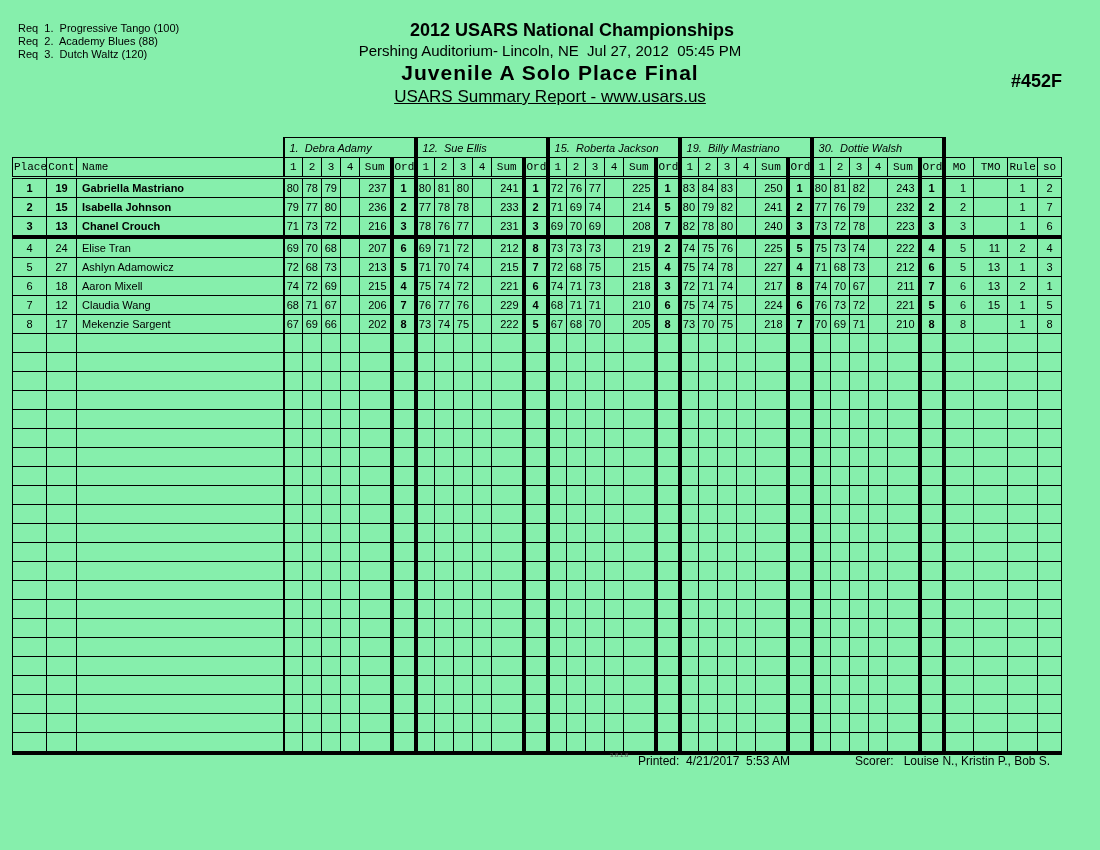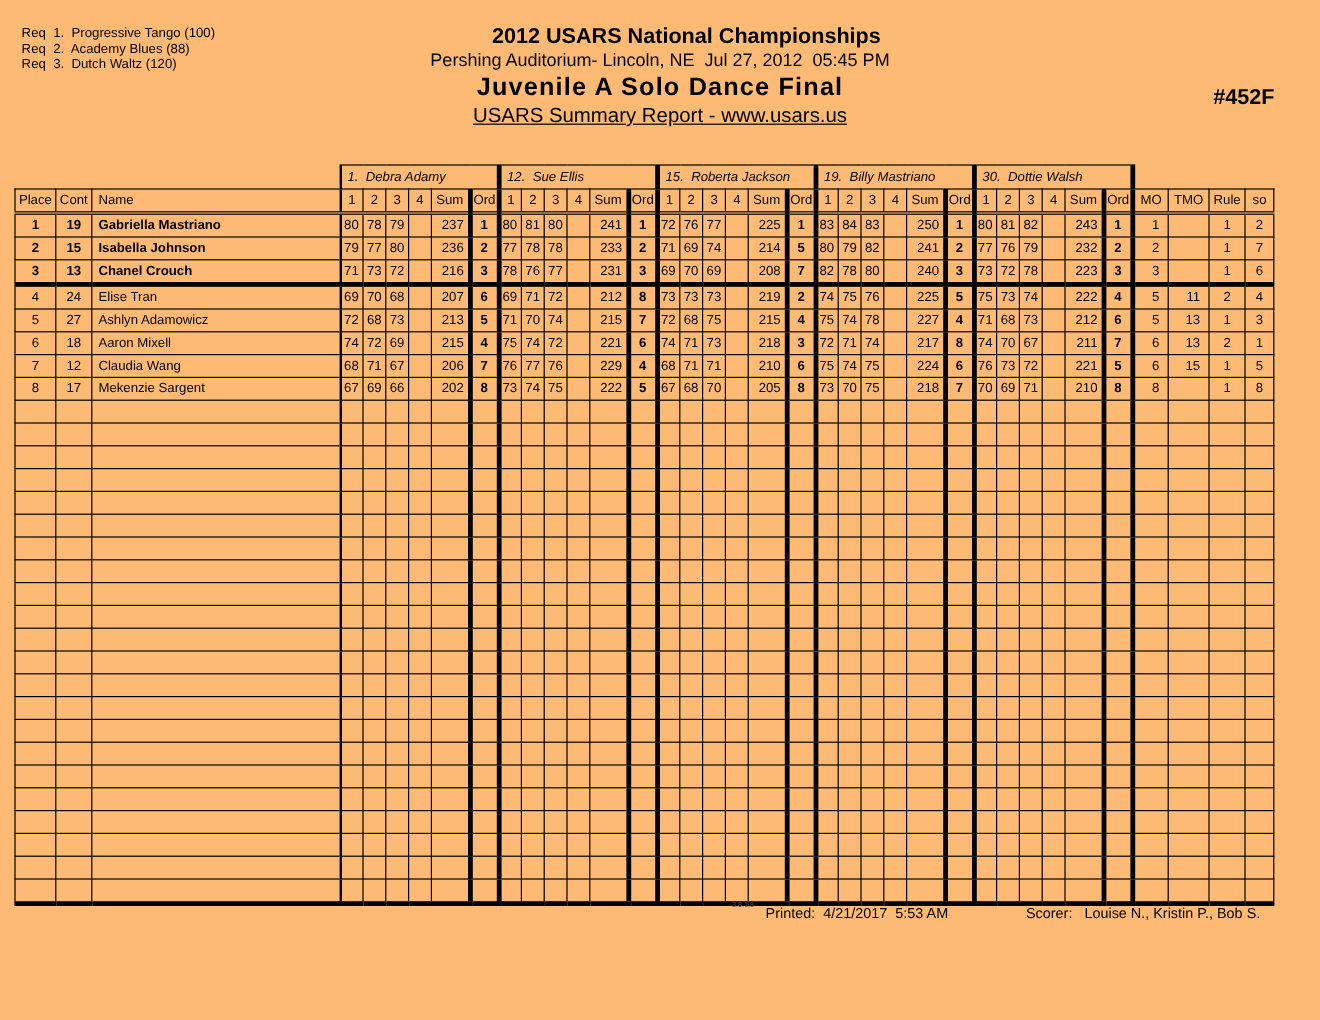--- a/index.html
+++ b/index.html
@@ -1,37 +1,37 @@
 <!DOCTYPE html>
 <html><head>
 <meta charset="utf-8">
 <style>
   html,body{margin:0;padding:0;background:#fff;}
   body{width:1100px;height:850px;position:relative;font-family:"Liberation Sans",sans-serif;color:#000;}
-  .page{position:absolute;inset:0;background:#fdba74;overflow:hidden;}
+  .page{position:absolute;inset:0;background:#86efac;overflow:hidden;}
 
   .req-list{position:absolute;left:18px;top:22px;font-size:11px;line-height:13px;}
   .req-list div{white-space:pre;}
 
   .title-block{position:absolute;left:0;top:20px;width:1100px;text-align:center;}
   .title{font-size:18px;font-weight:bold;line-height:21px;padding-left:44px;}
   .venue{font-size:15px;line-height:19px;white-space:pre;}
   .event-title{font-size:21px;font-weight:bold;line-height:26px;letter-spacing:1px;}
   .report-line{font-size:17px;line-height:22px;text-decoration:underline;}
 
   .event-number{position:absolute;right:38px;top:23px;font-size:18px;font-weight:bold;margin-top:48px;}
 
   table{position:absolute;left:12px;top:137px;border-collapse:collapse;table-layout:fixed;width:1049px;}
   td,th{border:1px solid #000;font-size:11px;font-weight:normal;height:18px;padding:0 1px;overflow:hidden;white-space:nowrap;box-sizing:content-box;}
   tr.judges-row td{height:19px;font-style:italic;}
   .nb{border:none;}
   .judge{border-left:4px solid #000;border-right:4px solid #000;text-align:left;padding-left:5px;font-size:11px;white-space:pre;}
   .jfirst{border-left:2px solid #000;}
   .jstart{border-left:2px solid #000;}
-  .hd{border-bottom:3px double #000;}
+  .hd{border-bottom:3px double #000;font-family:Liberation Mono, monospace;}
   .c{text-align:center;}
   .r{text-align:right;padding-right:3px;}
   .m{text-align:right;padding-right:7px;}
   .name{text-align:left;padding-left:5px;}
   .b{font-weight:bold;}
   .ord{border-left:4px solid #000;border-right:4px solid #000;text-align:center;}
   .ordv{font-weight:bold;}
   .thick td{border-bottom:4px solid #000;}
   .bot td{border-bottom:4px solid #000;}
 
@@ -47,21 +47,21 @@
 
   <div class="req-list">
     <div>Req  1.  Progressive Tango (100)</div>
     <div>Req  2.  Academy Blues (88)</div>
     <div>Req  3.  Dutch Waltz (120)</div>
   </div>
 
   <div class="title-block">
     <div class="title">2012 USARS National Championships</div>
     <div class="venue">Pershing Auditorium- Lincoln, NE  Jul 27, 2012  05:45 PM</div>
-    <div class="event-title">Juvenile A Solo Dance Final</div>
+    <div class="event-title">Juvenile A Solo Place Final</div>
     <div class="report-line">USARS Summary Report - www.usars.us</div>
   </div>
 
   <div class="event-number">#452F</div>
 
   <table>
     <colgroup>
         <col style="width: 34px;">
         <col style="width: 30px;">
         <col style="width: 207px;">

